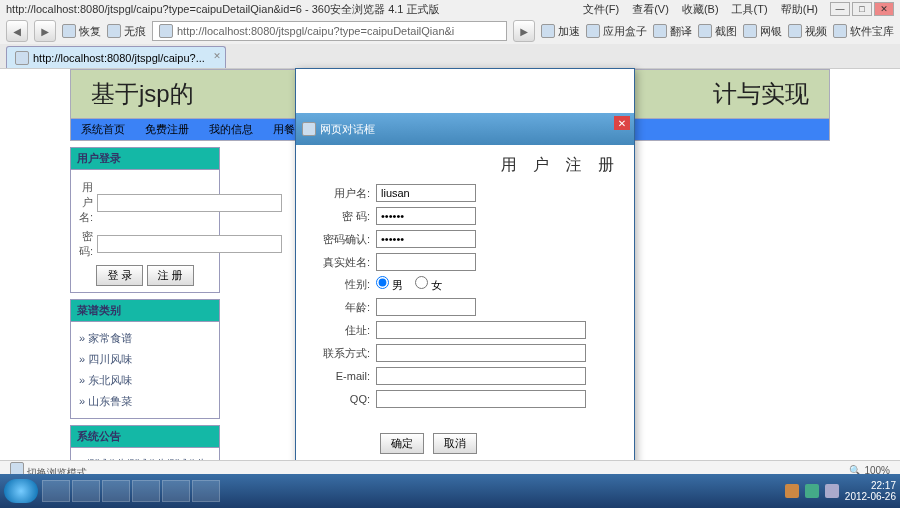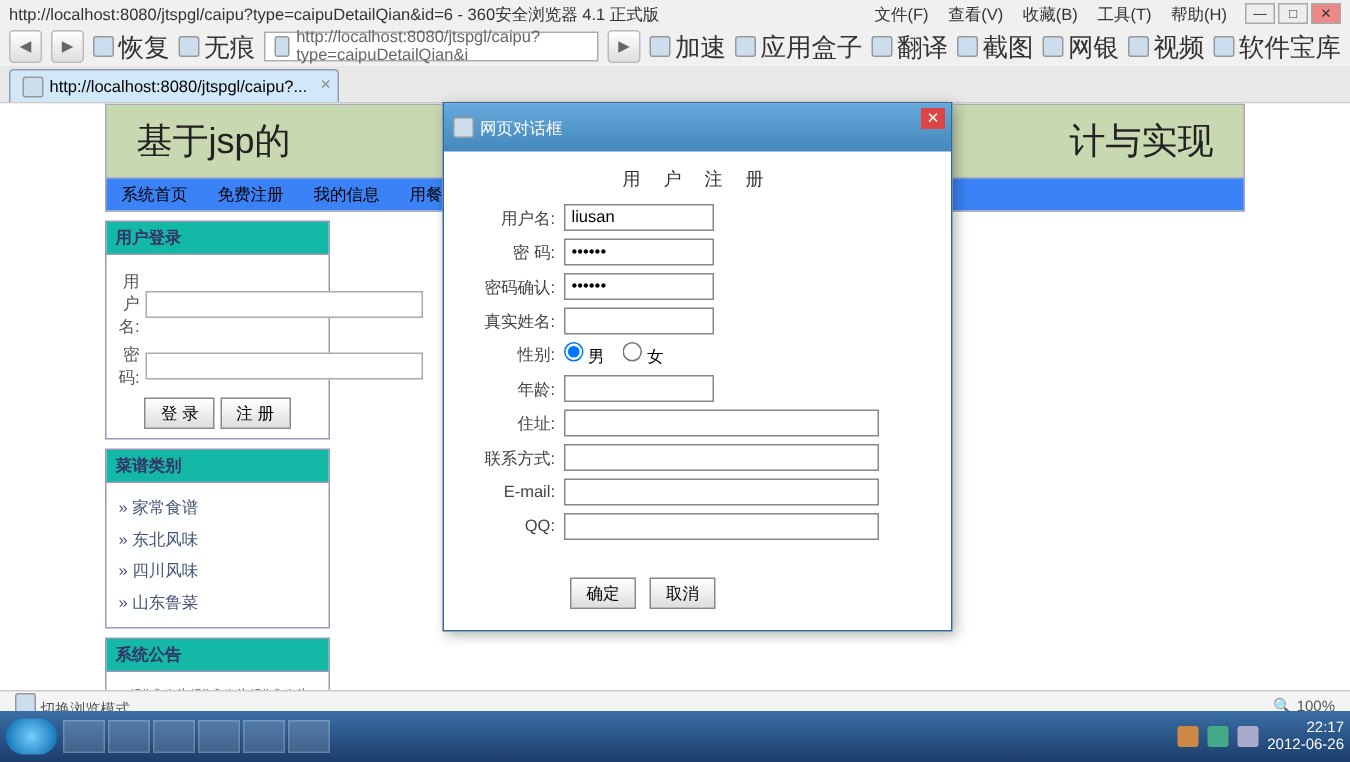--- a/index.html
+++ b/index.html
@@ -9,21 +9,21 @@
 .chrome{background:#f0f0f0;border-bottom:1px solid #ccc;}
 .titlebar{height:18px;display:flex;align-items:center;padding:0 6px;font-size:11px;color:#333;}
 .titlebar .spacer{flex:1;}
 .titlebar .menus span{margin-left:10px;color:#333;}
 .winbtns{margin-left:12px;display:flex;gap:2px;}
 .winbtns span{width:20px;height:14px;border:1px solid #aaa;background:#eee;display:inline-flex;align-items:center;justify-content:center;font-size:9px;}
 .winbtns .close{background:#e88;}
 
 .toolbar{height:26px;display:flex;align-items:center;padding:0 6px;gap:6px;}
 .navbtn{width:22px;height:22px;border:1px solid #bbb;border-radius:3px;background:linear-gradient(#fff,#ddd);display:inline-flex;align-items:center;justify-content:center;font-size:10px;color:#666;}
-.toolbar-item{display:flex;align-items:center;gap:3px;font-size:17px;color:#333;}
+.toolbar-item{display:flex;align-items:center;gap:3px;font-size:11px;color:#333;}
 .addr{flex:1;height:20px;border:1px solid #aaa;background:#fff;padding:0 6px;display:flex;align-items:center;font-size:11px;color:#666;}
 .ico{width:14px;height:14px;display:inline-block;border:1px solid #999;border-radius:2px;background:#cde;}
 
 .tabbar{height:24px;background:#e8e8e8;display:flex;align-items:flex-end;padding:0 6px;}
 .tab{height:22px;background:#d0e8f8;border:1px solid #99b;border-bottom:none;border-radius:3px 3px 0 0;padding:0 20px 0 8px;display:flex;align-items:center;font-size:11px;position:relative;}
 .tab .x{position:absolute;right:4px;top:4px;font-size:9px;color:#888;}
 
 
 .page{position:relative;background:#fff;height:430px;overflow:hidden;}
 .banner{margin:0 70px;height:50px;background:#c8d8b0;border:1px solid #aab;display:flex;align-items:center;padding:0 20px;font-size:24px;font-family:SimSun;color:#222;}
@@ -41,24 +41,24 @@
 .btnrow{text-align:center;margin-top:6px;}
 .btn{display:inline-block;padding:2px 10px;border:1px solid #888;background:linear-gradient(#fff,#ddd);font-size:11px;cursor:pointer;}
 .catlist div{padding:3px 0;color:#457;}
 .bulletin div{padding:3px 0;color:#457;font-size:10px;}
 
 .maincol{flex:1;font-size:11px;color:#555;}
 .maincol .tips{margin-top:350px;padding:6px;line-height:1.6;}
 
 
 .dialog{position:absolute;left:295px;top:68px;width:340px;background:#fff;border:1px solid #369;box-shadow:2px 2px 8px rgba(0,0,0,.3);}
-.dlg-title{height:22px;background:linear-gradient(#6ad,#48b);color:#fff;display:flex;align-items:center;padding:16px 6px;font-size:11px;position:relative;}
+.dlg-title{height:22px;background:linear-gradient(#6ad,#48b);color:#fff;display:flex;align-items:center;padding:16px 6px;font-size:11px;position:relative;margin-top:44px;}
 .dlg-title .dclose{position:absolute;right:4px;top:3px;width:16px;height:14px;background:#d44;color:#fff;display:flex;align-items:center;justify-content:center;font-size:10px;}
 .dlg-body{padding:10px 14px;}
-.dlg-h{text-align:center;font-size:12px;letter-spacing:6px;margin-bottom:8px;color:#333;}
+.dlg-h{text-align:right;font-size:16px;letter-spacing:6px;margin-bottom:8px;color:#333;}
 .frow{display:flex;align-items:center;margin:5px 0;gap:6px;}
 .frow label{width:60px;text-align:right;font-size:11px;color:#444;}
 .frow input[type=text],.frow input[type=password]{width:100px;height:18px;border:1px solid #888;padding:0 4px;font-size:11px;}
 .frow.wide input{width:210px;}
 .radios{font-size:11px;}
 .dlg-btns{margin:25px 0 4px 70px;}
 .dlg-btns .btn{margin-right:6px;}
 
 
 .watermark{position:absolute;left:120px;top:388px;font-size:26px;color:rgba(120,120,120,.35);font-family:Arial;letter-spacing:1px;pointer-events:none;}
@@ -175,22 +175,22 @@
           <div class="btnrow">
             <span class="btn">登 录</span>
             <span class="btn">注 册</span>
           </div>
         </div>
       </div>
       <div class="panel">
         <div class="panel-h">菜谱类别</div>
         <div class="panel-b catlist">
           <div>» 家常食谱</div>
+          <div>» 四川风味</div>
           <div>» 东北风味</div>
-          <div>» 四川风味</div>
           <div>» 山东鲁菜</div>
         </div>
       </div>
       <div class="panel">
         <div class="panel-h">系统公告</div>
         <div class="panel-b bulletin">
           <div>» 测试公告测试公告测试公告测试</div>
           <div>» 热烈庆祝本站正式上线运行经</div>
         </div>
       </div>

